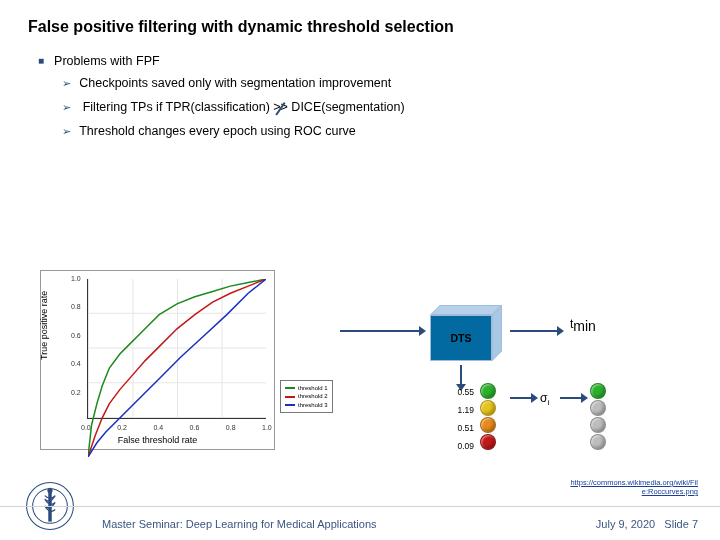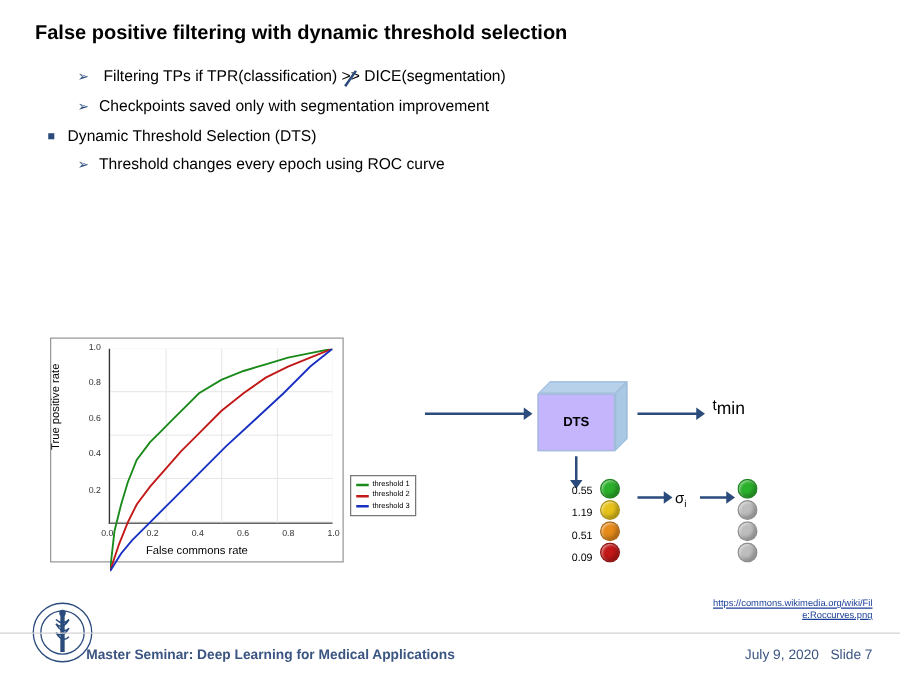--- a/index.html
+++ b/index.html
@@ -18,72 +18,72 @@
   .roc-area .grid { position: absolute; inset: 0; background:
     linear-gradient(to right, #e5e5e5 1px, transparent 1px) 0 0/25% 100%,
     linear-gradient(to top, #e5e5e5 1px, transparent 1px) 0 0/100% 25%; }
   .ylabel { position: absolute; left: 3px; top: 50%; transform: translateY(-50%) rotate(-90deg); transform-origin: left center; font-size: 9px; white-space: nowrap; }
   .xlabel { position: absolute; bottom: 4px; left: 0; right: 0; text-align: center; font-size: 9px; }
   .tick { position: absolute; font-size: 7px; color: #333; }
   .legend { position: absolute; left: 240px; top: 125px; border: 1px solid #777; background: #fff; padding: 3px 4px; font-size: 6px; line-height: 1.4; }
   .legend-row { display: flex; align-items: center; gap: 3px; }
   .legend-swatch { width: 10px; height: 2px; display: inline-block; }
   .cube { position: absolute; left: 390px; top: 50px; width: 72px; height: 56px; }
-  .cube .front { position: absolute; left: 0; top: 10px; width: 62px; height: 46px; background: #c4b5fd; border: 1px solid #9fbcd9; display: flex; align-items: center; justify-content: center; font-size: 10.5px; font-weight: bold; }
+  .cube .front { position: absolute; left: 0; top: 10px; width: 62px; height: 46px; background: #0369a1; border: 1px solid #9fbcd9; display: flex; align-items: center; justify-content: center; font-size: 10.5px; font-weight: bold; }
   .cube .top { position: absolute; left: 0; top: 0; width: 62px; height: 10px; background: #b7d1ea; transform: skewX(-45deg); transform-origin: bottom left; border: 1px solid #9fbcd9; }
   .cube .side { position: absolute; left: 62px; top: 10px; width: 10px; height: 46px; background: #a9c8e4; transform: skewY(-45deg); transform-origin: top left; border: 1px solid #9fbcd9; }
   .arrow { position: absolute; height: 2px; background: #2a4b7c; }
   .arrow::after { content: ""; position: absolute; right: -6px; top: -4px; border-left: 7px solid #2a4b7c; border-top: 5px solid transparent; border-bottom: 5px solid transparent; }
   .arrow-b { position: absolute; width: 2px; background: #2a4b7c; }
   .arrow-b::after { content: ""; position: absolute; bottom: -6px; left: -4px; border-top: 7px solid #2a4b7c; border-left: 5px solid transparent; border-right: 5px solid transparent; }
   .tmin { position: absolute; left: 530px; top: 62px; font-size: 12px; }
   .tmin .sub { font-size: 14px; vertical-align: sub; }
   .sigma { position: absolute; left: 500px; top: 136px; font-size: 12px; }
   .sigma .sub { font-size: 8px; vertical-align: sub; }
   .lights { position: absolute; width: 24px; }
   .lamp { width: 16px; height: 16px; border-radius: 50%; margin: 1px 0; border: 1px solid rgba(0,0,0,0.25); box-shadow: inset -2px -2px 3px rgba(0,0,0,0.25), inset 1px 1px 2px rgba(255,255,255,0.5); }
   .vals { position: absolute; font-size: 8.5px; line-height: 18px; text-align: right; }
   .link { position: absolute; right: 22px; bottom: 44px; font-size: 7.5px; color: #1a3e99; text-decoration: underline; text-align: right; width: 130px; word-break: break-all; }
   .footer { position: absolute; left: 0; right: 0; bottom: 0; height: 34px; border-top: 1px solid #d2d2d2; padding: 0 22px; display: flex; align-items: center; justify-content: space-between; font-size: 11px; color: #3b5582; }
   .logo { position: absolute; left: 24px; bottom: 8px; width: 52px; height: 52px; }
-  .footer-left { margin-left: 47px; font-weight: bold; }
+  .footer-left { margin-left: 80px; }
   svg.roc-lines { position: absolute; inset: 0; }
 </style>
 </head>
 <body>
 
 <div class="slide">
   <div class="title">False positive filtering with dynamic threshold selection</div>
 
+  <div class="bullet-sq">Problems with FPF</div>
+  <div class="bullet-tri">Checkpoints saved only with segmentation improvement</div>
   <div class="bullet-tri">
     <span>Filtering TPs if TPR(classification) </span>
     <span class="strike-gt">
       <span>&gt;&gt;</span>
       <span class="strike-line"></span>
     </span>
     <span> DICE(segmentation)</span>
   </div>
-  <div class="bullet-tri">Checkpoints saved only with segmentation improvement</div>
 
-  <div class="bullet-sq" style="margin-top:6px">Dynamic Threshold Selection (DTS)</div>
   <div class="bullet-tri">Threshold changes every epoch using ROC curve</div>
 
   <div class="diagram">
 
     <div class="roc-plot">
       <div class="roc-area">
         <div class="grid"></div>
         <svg class="roc-lines" viewBox="0 0 100 100" preserveAspectRatio="none">
             <path d="M0.0 100.0 L2.0 82.0 L5.0 70.0 L8.0 60.0 L12.0 50.0 L18.0 42.0 L22.0 38.0 L28.0 32.0 L34.0 26.0 L40.0 20.0 L50.0 14.0 L60.0 10.0 L70.0 7.0 L80.0 4.0 L90.0 2.0 L100.0 0.0 " stroke="#1a8a1a" fill="none" stroke-width="1.5" vector-effect="non-scaling-stroke"></path>
             <path d="M0.0 100.0 L4.0 88.0 L8.0 78.0 L12.0 70.0 L18.0 62.0 L25.0 54.0 L32.0 46.0 L40.0 38.0 L50.0 28.0 L60.0 20.0 L70.0 13.0 L80.0 8.0 L90.0 4.0 L100.0 0.0 " stroke="#c21818" fill="none" stroke-width="1.5" vector-effect="non-scaling-stroke"></path>
             <path d="M0.0 100.0 L5.0 92.0 L10.0 86.0 L18.0 78.0 L28.0 68.0 L40.0 56.0 L52.0 44.0 L65.0 32.0 L78.0 20.0 L90.0 8.0 L100.0 0.0 " stroke="#1830c2" fill="none" stroke-width="1.5" vector-effect="non-scaling-stroke"></path>
           </svg>
       </div>
       <div class="ylabel">True positive rate</div>
-      <div class="xlabel">False commons rate</div>
+      <div class="xlabel">False threshold rate</div>
       <div id="xticks"></div>
       <div id="yticks"></div>
     <div class="tick" style="left: 40px; bottom: 18px;">0.0</div>
         <div class="tick" style="left: 76.2px; bottom: 18px;">0.2</div>
         <div class="tick" style="left: 112.4px; bottom: 18px;">0.4</div>
         <div class="tick" style="left: 148.6px; bottom: 18px;">0.6</div>
         <div class="tick" style="left: 184.8px; bottom: 18px;">0.8</div>
         <div class="tick" style="left: 221px; bottom: 18px;">1.0</div>
         <div class="tick" style="left: 30px; top: 117.6px;">0.2</div>
         <div class="tick" style="left: 30px; top: 89.2px;">0.4</div>

